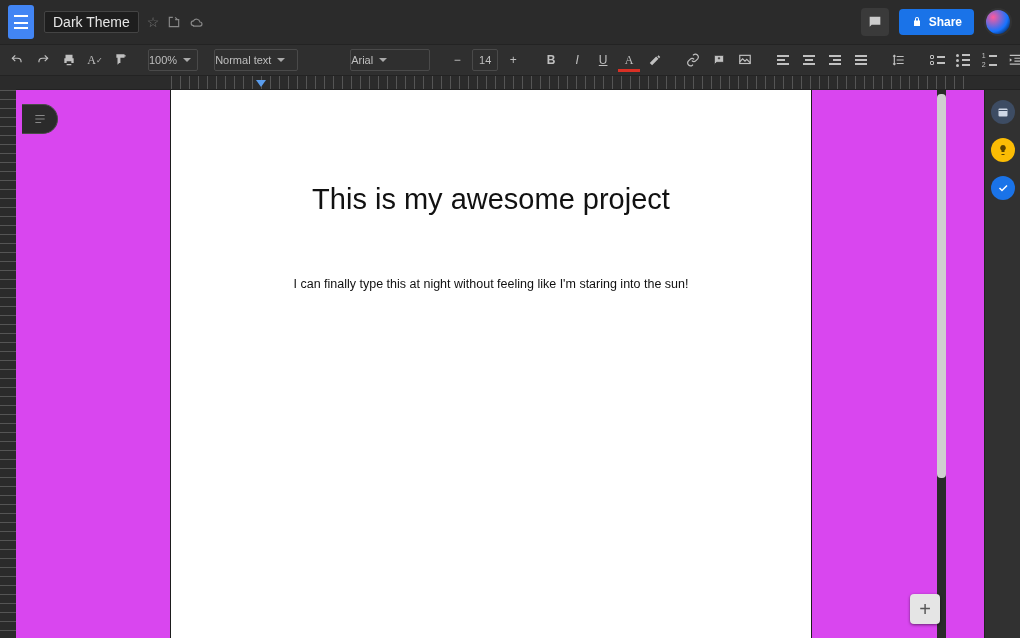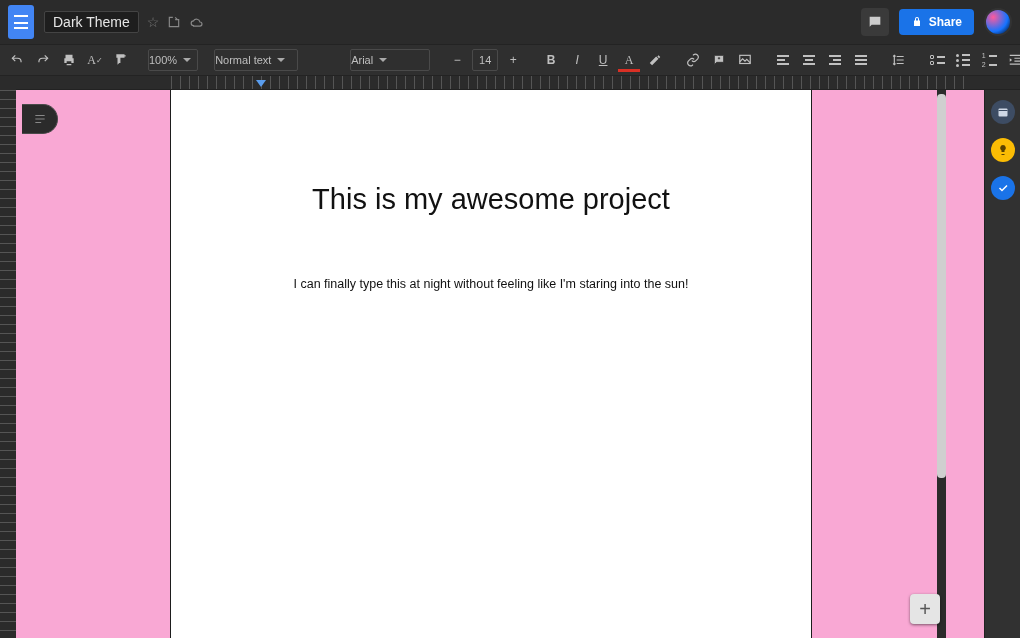--- a/index.html
+++ b/index.html
@@ -112,21 +112,21 @@
 
   
   .workspace {
     position:absolute;top:90px;left:0;right:0;bottom:0;display:flex;
   }
   .left-ruler{
     width:16px;background:#2b2b2b;
     background-image:repeating-linear-gradient(to bottom,#555 0,#555 1px,transparent 1px,transparent 9px);
   }
   .canvas-area{
-    flex:1;overflow:hidden;position:relative;background:#f9a8d4;
+    flex:1;overflow:hidden;position:relative;background:#d946ef;
   }
   .outline-tab{
     position:absolute;left:6px;top:14px;width:36px;height:30px;
     border:1px solid #4a4a4a;border-left:none;border-radius:0 16px 16px 0;
     background:#2b2b2b;display:flex;align-items:center;justify-content:center;cursor:pointer;
   }
   .outline-tab svg{stroke:#888;}
   .page{
     position:absolute;left:155px;top:0;width:640px;height:820px;
     background:#fff;color:#000;box-shadow:0 0 0 1px #1d1d1d;

